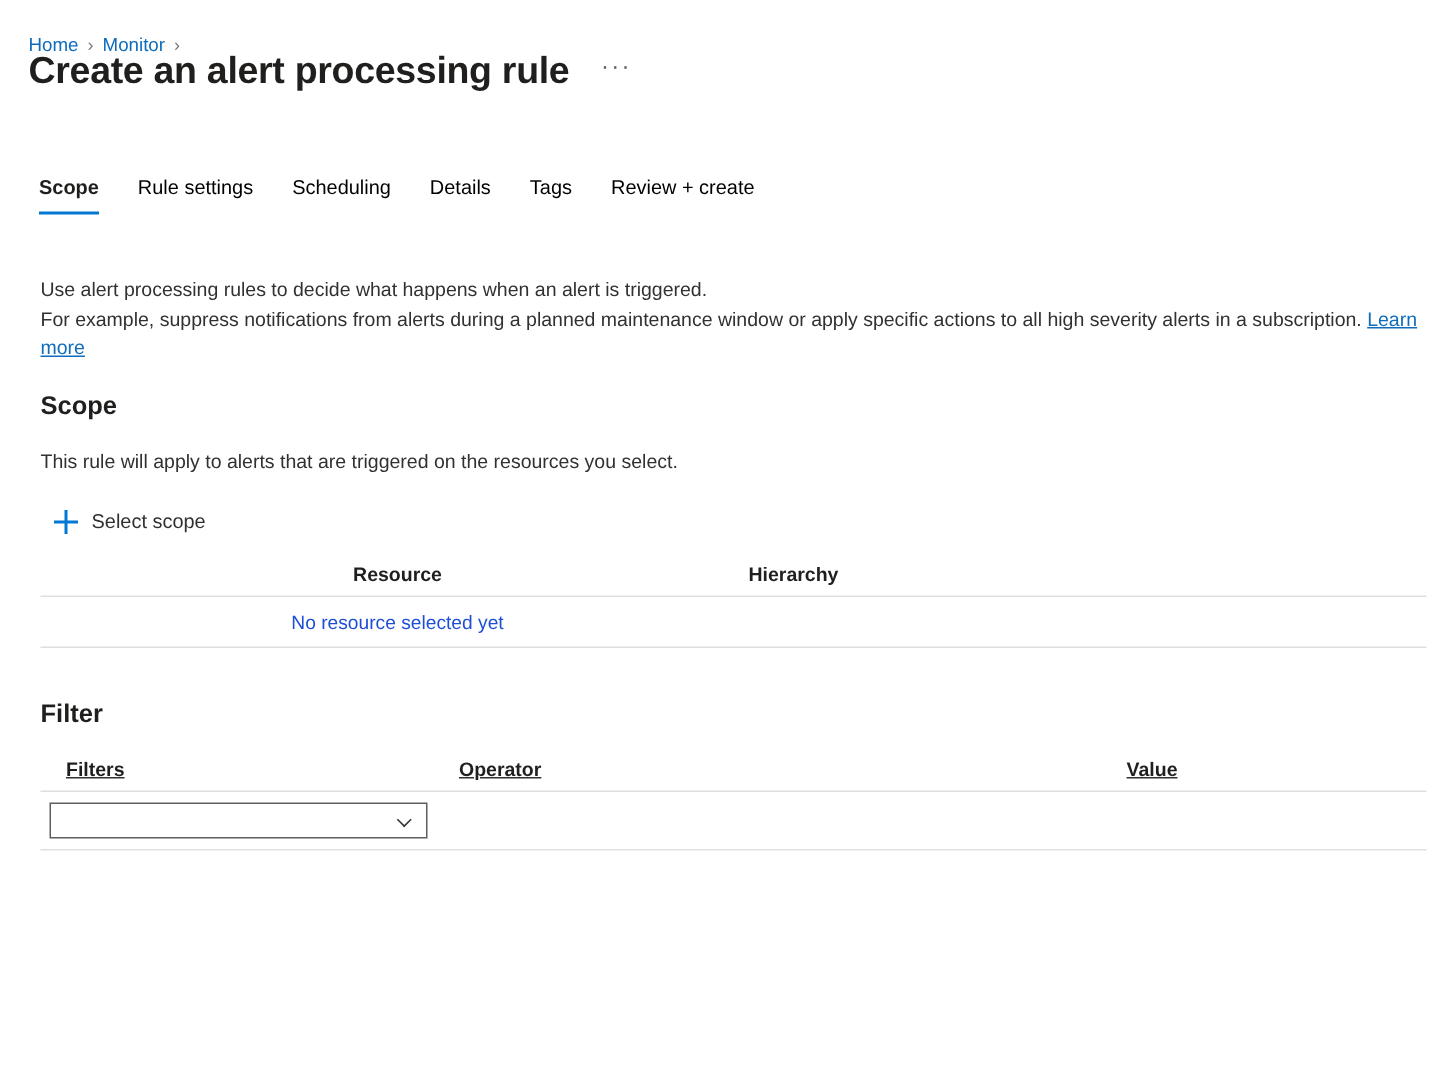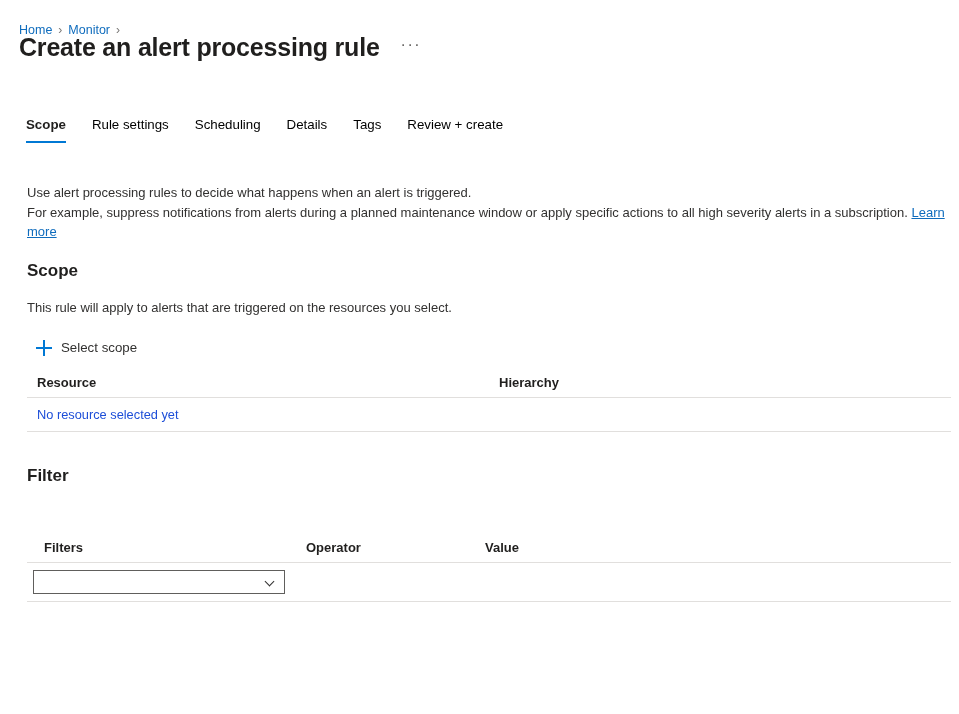--- a/index.html
+++ b/index.html
@@ -167,55 +167,55 @@
     line-height: 18px;
   }
 
   
   .tbl {
     position: absolute;
     left: 27px;
     width: 924px;
   }
   #resource-table { top: 374px; }
-  #filter-table { top: 539px; }
+  #filter-table { top: 504px; text-decoration: underline; }
 
   .tbl-head {
     display: flex;
     align-items: flex-end;
     padding-bottom: 6px;
     border-bottom: 1px solid #e1dfdd;
   }
   .tbl-head .th {
     font-size: 13px;
     font-weight: 600;
     color: #201f1e;
     line-height: 17px;
   }
   .tbl-row {
     display: flex;
     align-items: center;
     border-bottom: 1px solid #e1dfdd;
   }
 
   
-  #resource-table .col-resource { width: 456px; padding-left: 10px; }
+  #resource-table .col-resource { width: 456px; padding-left: 10px; text-align: center; }
   #resource-table .col-hierarchy { width: 400px; padding-left: 6px; }
   #resource-table .tbl-row { height: 33px; }
   .empty-cell {
     font-size: 12.8px;
     color: #1d4ed8;
     padding-left: 1px;
     line-height: 17px;
   }
 
   
   #filter-table .col-filters { width: 262px; padding-left: 17px; }
   #filter-table .col-operator { width: 179px; padding-left: 0px; }
-  #filter-table .col-value { width: 300px; padding-left: 0px; }
+  #filter-table .col-value { width: 300px; padding-left: 0px; text-align: right; }
   #filter-table .tbl-row { height: 38px; }
 
   
   .dropdown {
     position: relative;
     width: 252px;
     height: 24px;
     border: 1px solid #605e5c;
     background: #ffffff;
     box-sizing: border-box;

